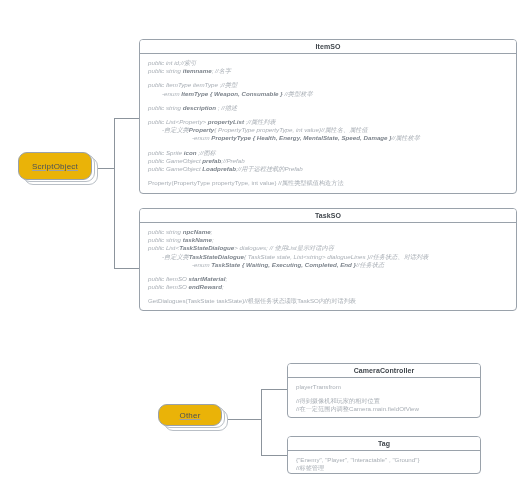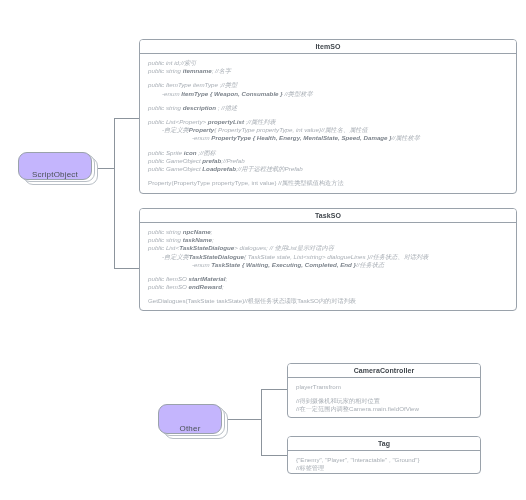--- a/index.html
+++ b/index.html
@@ -24,22 +24,22 @@
   .stack .sh2{
     position:absolute;left:3px;top:2px;
     width:100%;height:100%;
     border:1px solid #b9bfc6;border-radius:9px;
     background:#ffffff;box-sizing:border-box;
   }
   .stack .face{
     position:absolute;left:0;top:0;
     width:100%;height:100%;
     border:1px solid #9aa2ab;border-radius:9px;
-    background:#c4b5fd;box-sizing:border-box;
-    display:flex;align-items:flex-end;justify-content:center;
+    background:#eab308;box-sizing:border-box;
+    display:flex;align-items:center;justify-content:center;text-decoration:underline;
   }
   .stack .face span{
     font-size:8px;color:#4b5157;letter-spacing:.2px;
   }
 
   
   .cls{
     position:absolute;
     border:1px solid #9aa2ab;
     border-radius:4px;
@@ -92,21 +92,21 @@
   <div class="ln-h" style="left:261px;top:455px;width:26px;"></div>
 
   <div class="stack" style="left:18px;top:152px;width:74px;height:28px;">
     <div class="sh"></div>
     <div class="sh2"></div>
     <div class="face">
       <span>ScriptObject</span>
     </div>
   </div>
 
-  <div class="stack" style="left:158px;top:404px;width:64px;height:30px;">
+  <div class="stack" style="left:158px;top:404px;width:64px;height:22px;">
     <div class="sh"></div>
     <div class="sh2"></div>
     <div class="face">
       <span>Other</span>
     </div>
   </div>
 
   <div class="cls" style="left:139px;top:39px;width:378px;height:155px;">
     <div class="title">ItemSO</div>
     <div class="body">

